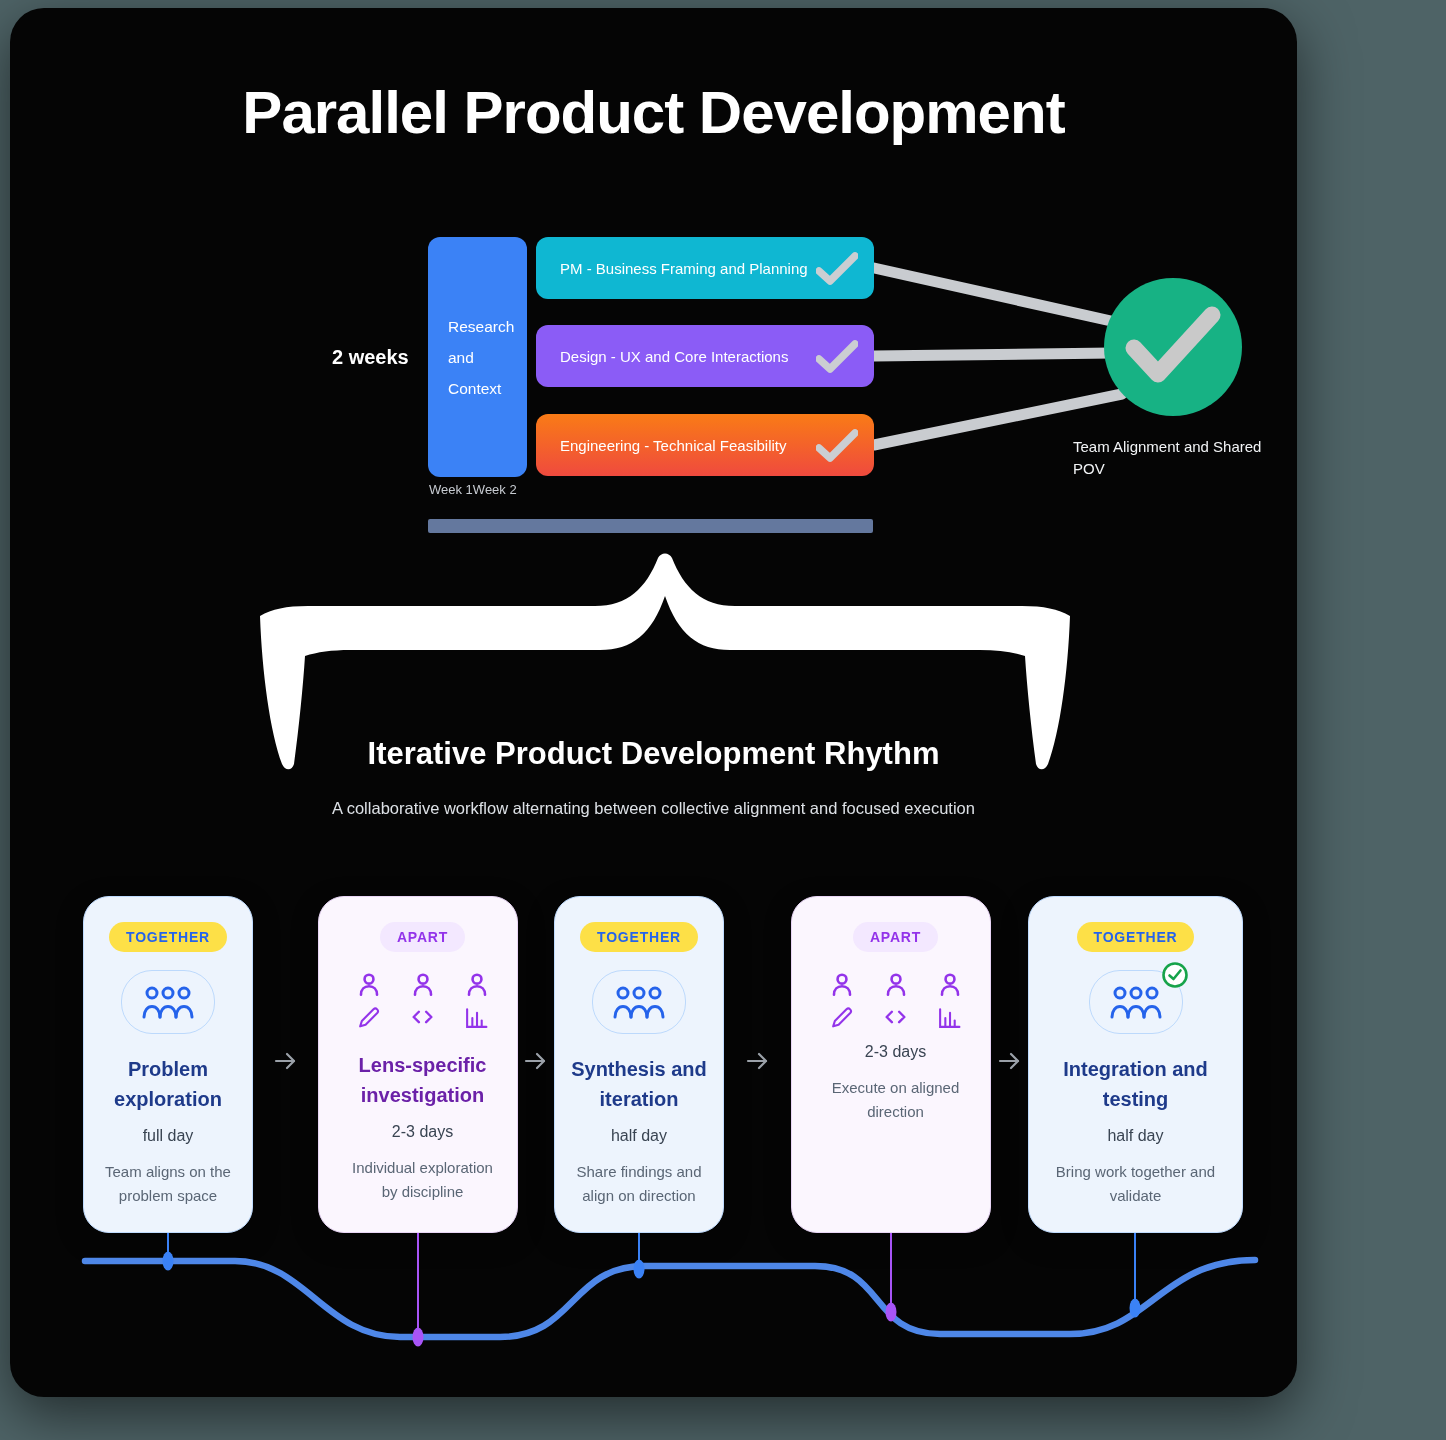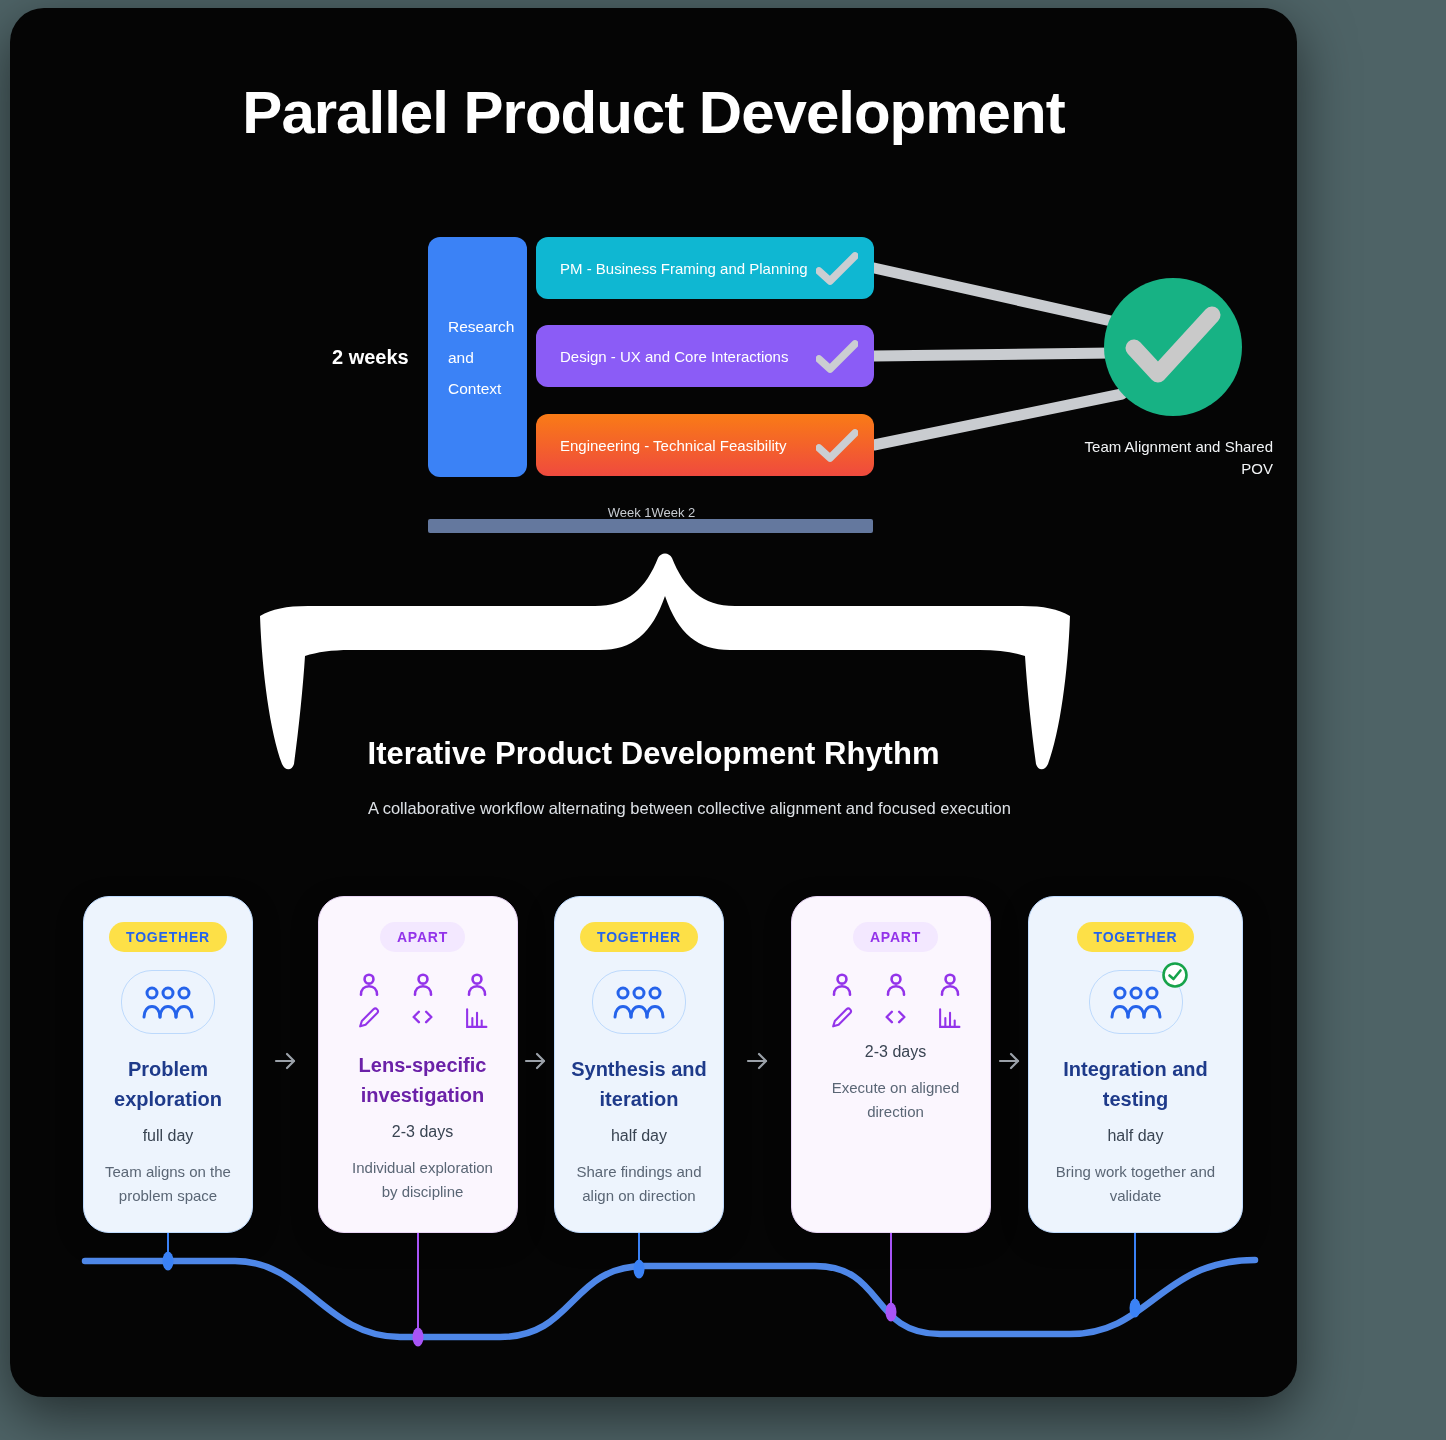--- a/index.html
+++ b/index.html
@@ -21,31 +21,31 @@
   .track{left:526px;width:338px;height:62px;border-radius:12px;display:flex;
          align-items:center;color:#fff;font-size:15px;}
   .track span{margin-left:24px;margin-right:8px;}
   .track .tick{margin-left:auto;margin-right:16px;flex:0 0 auto;}
   .t0{top:229px;background:#0FB7D2;}
   .t1{top:317px;background:#8B5CF6;}
   .t2{top:406px;background:linear-gradient(180deg,#F97B16 0%,#EF4A3E 100%);}
   .linkslines{left:0;top:0;width:1287px;height:600px;pointer-events:none;}
   .outcome-circle{left:1094px;top:270px;width:138px;height:138px;border-radius:50%;
                   background:#17B284;display:flex;align-items:center;justify-content:center;}
-  .outcome-label{left:1063px;top:428px;width:200px;text-align:right;color:#F2F4F6;
+  .outcome-label{left:1063px;top:428px;width:200px;text-align:left;color:#F2F4F6;
                  font-size:15px;line-height:1.45;}
-  .week-axis-labels{left:419px;top:497px;width:445px;display:flex;
-                    justify-content:center;color:#C7CBD1;font-size:13px;}
+  .week-axis-labels{left:419px;top:474px;width:445px;display:flex;
+                    justify-content:flex-start;color:#C7CBD1;font-size:13px;}
   .week-bar{left:418px;top:511px;width:445px;height:14px;background:#64789E;border-radius:2px;}
 
   
   .brace{left:240px;top:544px;}
   .rhythm-heading{left:0;top:728px;width:100%;text-align:center;color:#fff;
                   font-size:31px;font-weight:700;}
-  .rhythm-sub{left:0;top:791px;width:100%;text-align:center;color:#DDE1E6;font-size:16.5px;padding-left:36px;}
+  .rhythm-sub{left:0;top:791px;width:100%;text-align:center;color:#DDE1E6;font-size:16.5px;}
 
   
   .card{top:888px;height:337px;border-radius:26px;box-sizing:border-box;
         display:flex;flex-direction:column;align-items:center;text-align:center;
         padding-top:25px;box-shadow:0 8px 26px rgba(0,0,0,.35);}
   .card.together{background:#EDF4FD;border:1.5px solid #BFDBFE;}
   .card.apart{background:#FBF6FE;border:1.5px solid #E8D5F5;padding-left:9px;}
   .c1{left:73px;width:170px;}  .c2{left:308px;width:200px;}
   .c3{left:544px;width:170px;} .c4{left:781px;width:200px;}
   .c5{left:1018px;width:215px;}

